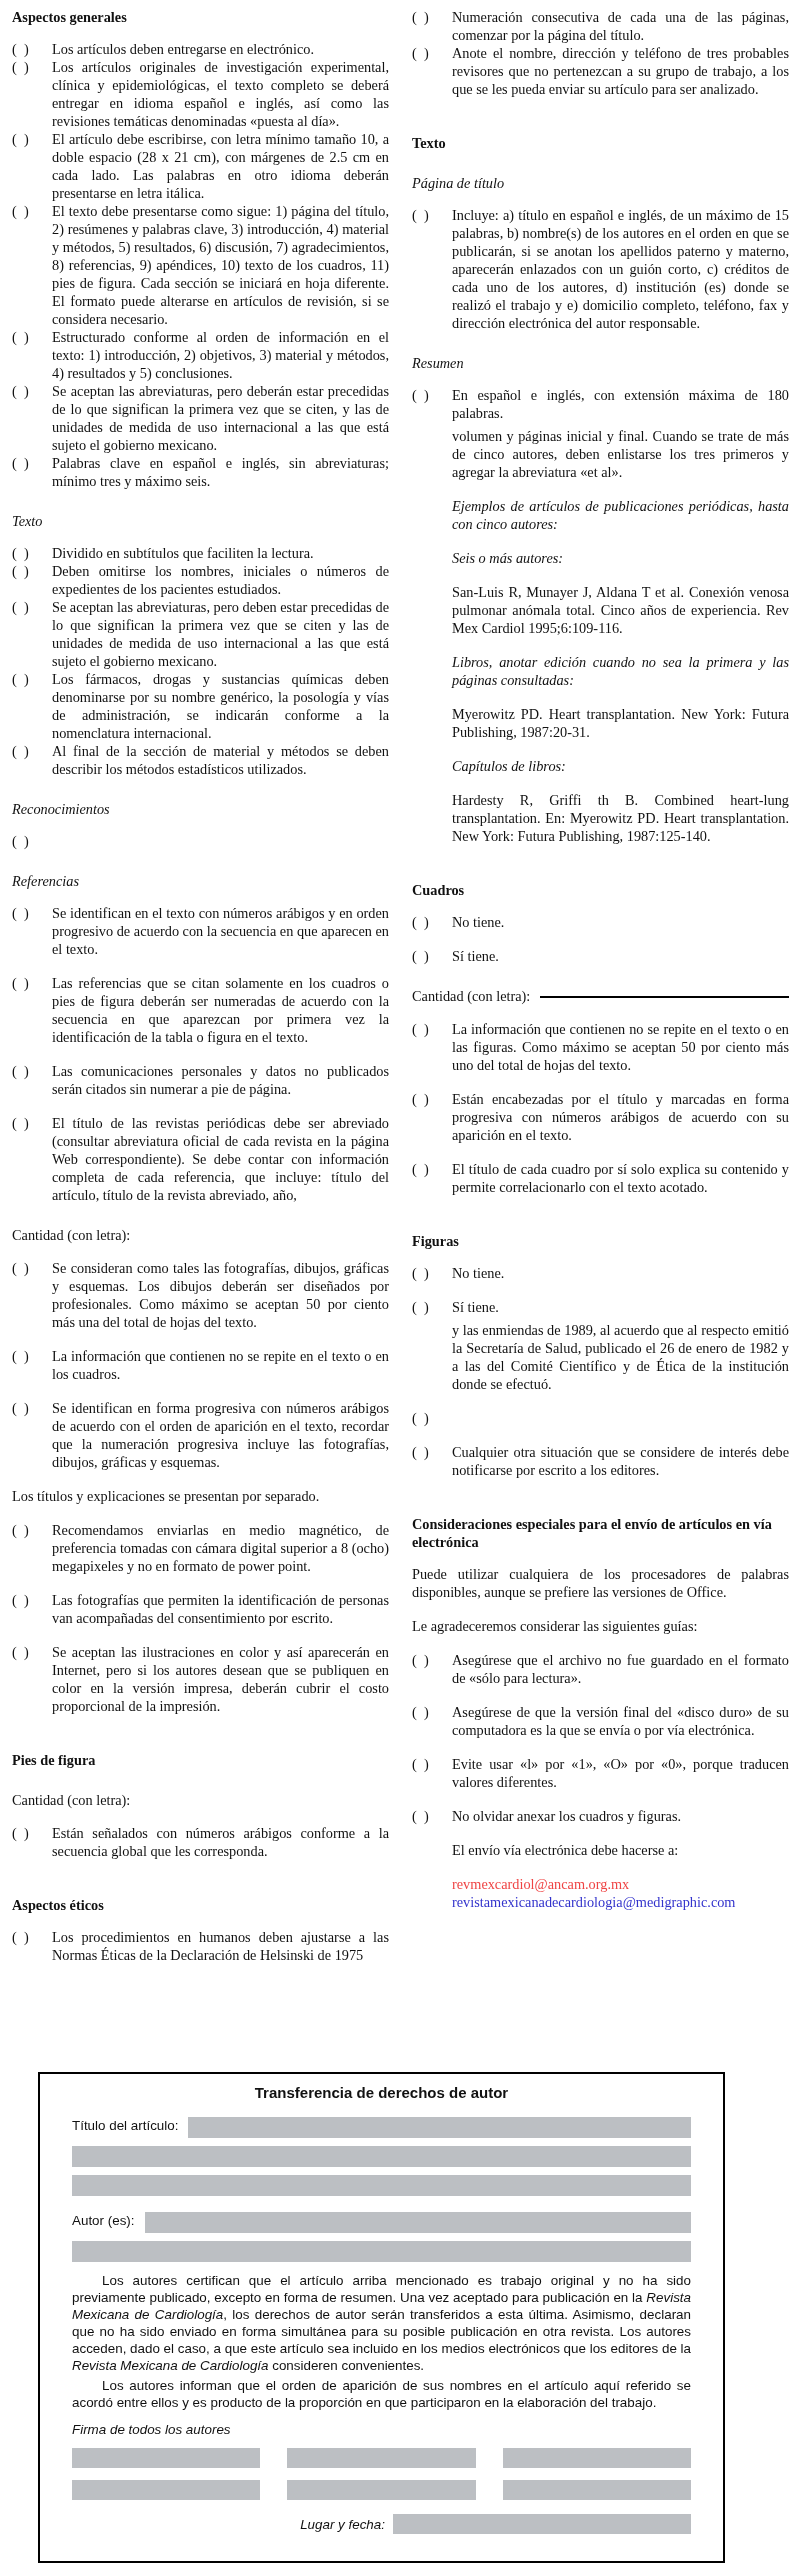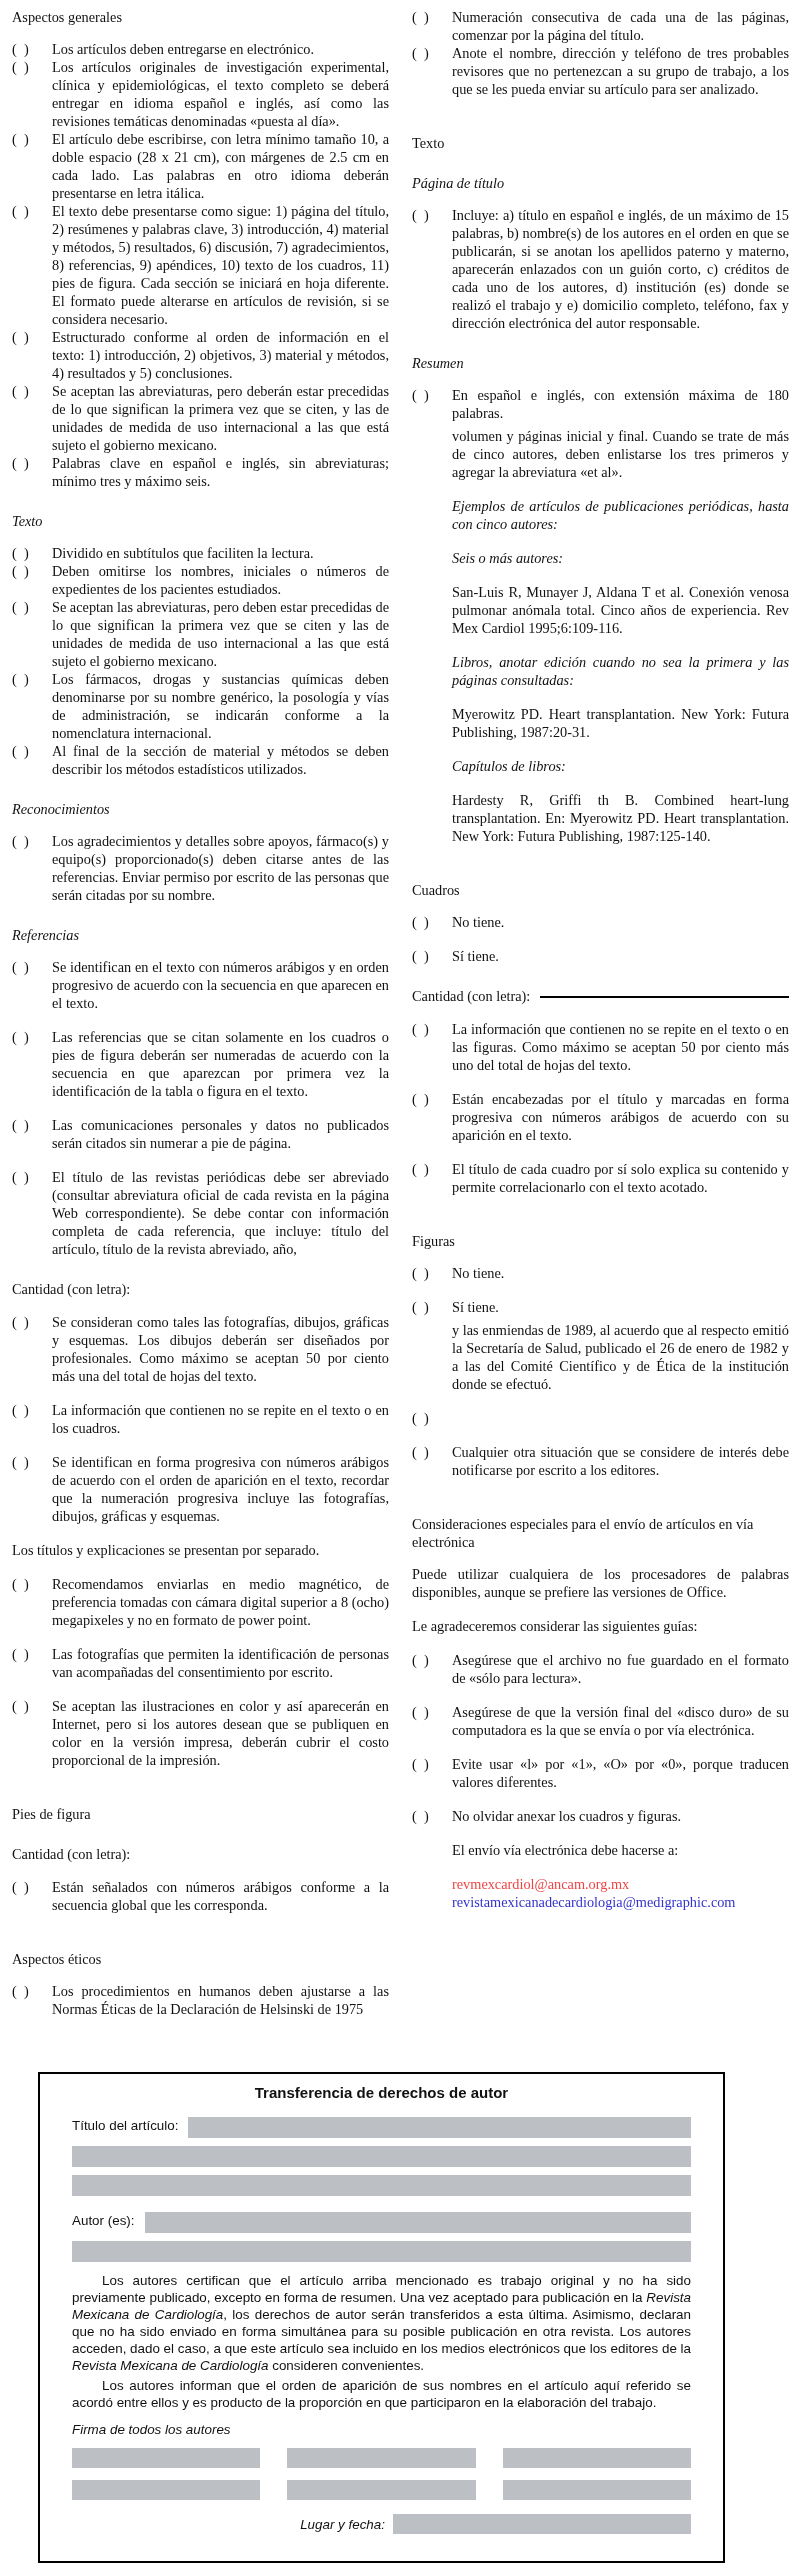--- a/index.html
+++ b/index.html
@@ -3,21 +3,21 @@
 <meta charset="utf-8">
 <style>
   html,body{margin:0;padding:0;background:#fff;}
   body{width:801px;height:2576px;position:relative;overflow:hidden;
        font-family:"Liberation Serif","DejaVu Serif",serif;
        font-size:14.3px;line-height:18px;color:#111;}
   .col{position:absolute;top:8px;width:377px;}
   .col-left{left:12px;}
   .col-right{left:412px;}
   .col > :first-child{margin-top:0;}
-  .b-h{font-weight:400;margin:36px 0 14px;}
+  .b-h{font-weight:700;margin:36px 0 14px;}
   .b-sub{font-style:italic;margin:22px 0 14px;}
   .b-label{margin:22px 0 15px;display:flex;align-items:baseline;}
   .b-label .rule{flex:1;border-bottom:2.2px solid #000;margin-left:10px;transform:translateY(-3px);}
   .b-para{text-align:justify;margin:0 0 16px;}
   .b-cont{margin:5px 0 16px 40px;text-align:justify;}
   .b-cit{margin:0 0 16px 40px;text-align:justify;}
   .b-citl{font-style:italic;margin:0 0 16px 40px;text-align:justify;}
   .b-link{margin:0 0 0 40px;}
   .item{display:flex;}
   .item.loose{margin-bottom:16px;}
@@ -96,21 +96,20 @@
       <span class="cbx">(&nbsp;&nbsp;)</span>
       <span class="itxt">Los fármacos, drogas y sustancias químicas deben denominarse por su nombre genérico, la posología y vías de administración, se indicarán conforme a la nomenclatura internacional.</span>
     </div>
     <div class="item tight">
       <span class="cbx">(&nbsp;&nbsp;)</span>
       <span class="itxt">Al final de la sección de material y métodos se deben describir los métodos estadísticos utilizados.</span>
     </div>
     <div class="b-sub">Reconocimientos</div>
     <div class="item loose">
       <span class="cbx">(&nbsp;&nbsp;)</span>
-      <span class="itxt">Los agradecimientos y detalles sobre apoyos, fármaco(s) y equipo(s) proporcionado(s) deben citarse antes de las referencias. Enviar permiso por escrito de las personas que serán citadas por su nombre.</span>
     </div>
     <div class="b-sub">Referencias</div>
     <div class="item loose">
       <span class="cbx">(&nbsp;&nbsp;)</span>
       <span class="itxt">Se identifican en el texto con números arábigos y en orden progresivo de acuerdo con la secuencia en que aparecen en el texto.</span>
     </div>
     <div class="item loose">
       <span class="cbx">(&nbsp;&nbsp;)</span>
       <span class="itxt">Las referencias que se citan solamente en los cuadros o pies de figura deberán ser numeradas de acuerdo con la secuencia en que aparezcan por primera vez la identificación de la tabla o figura en el texto.</span>
     </div>

